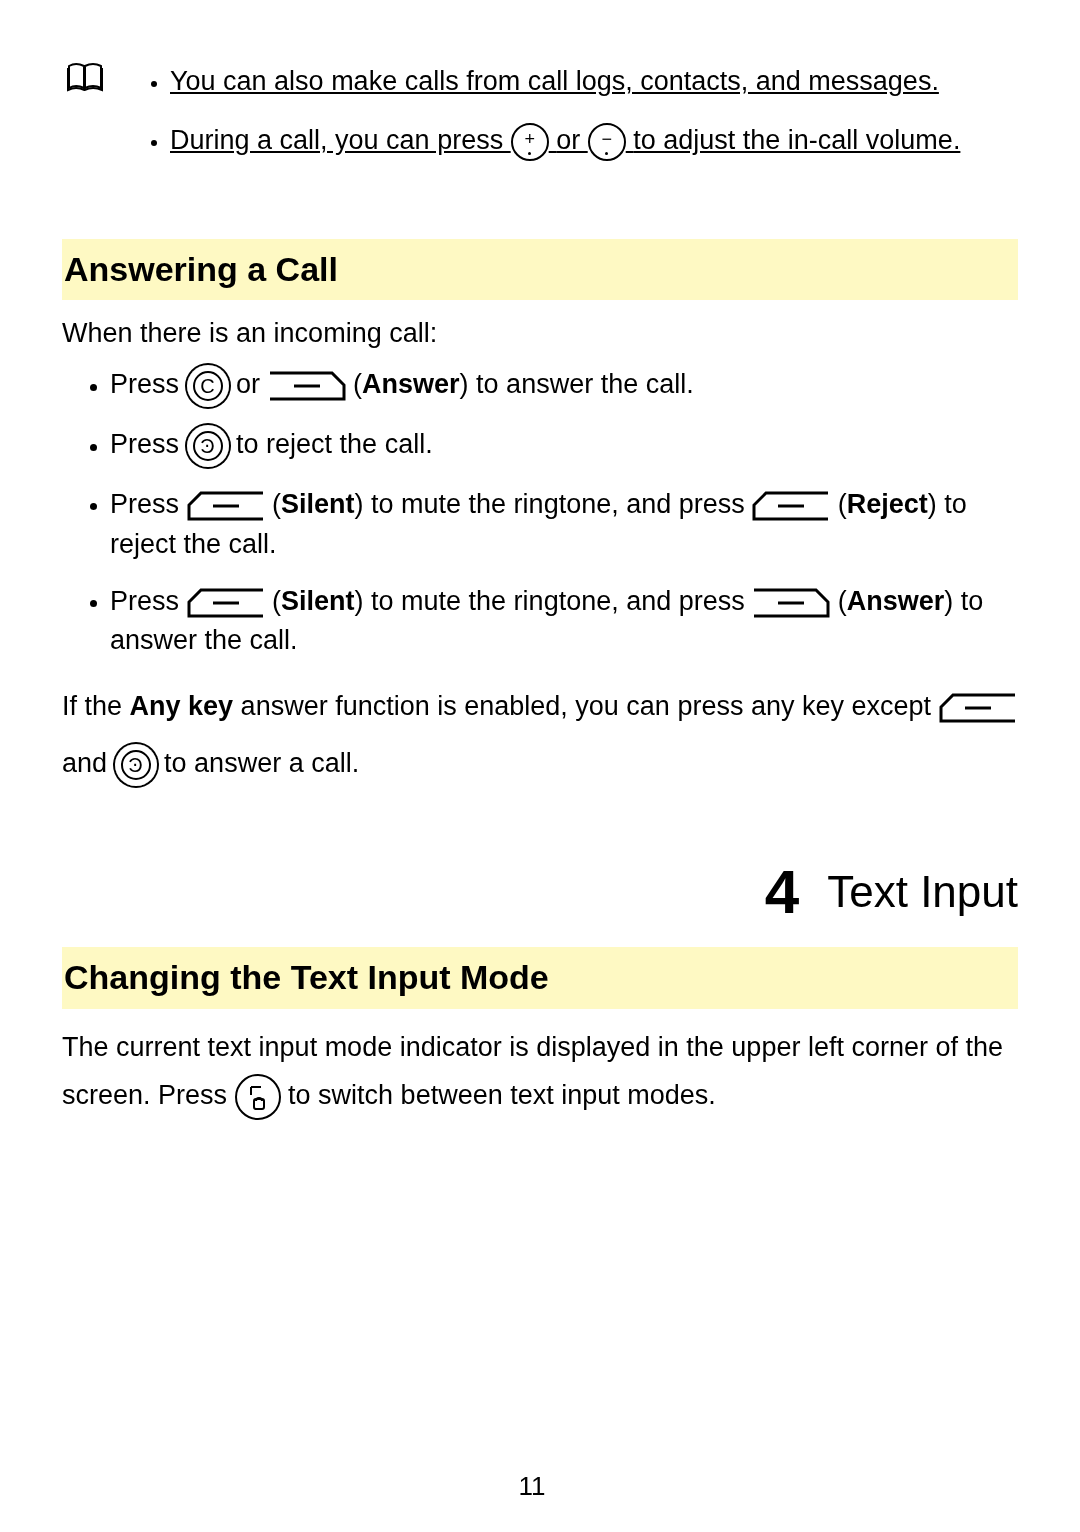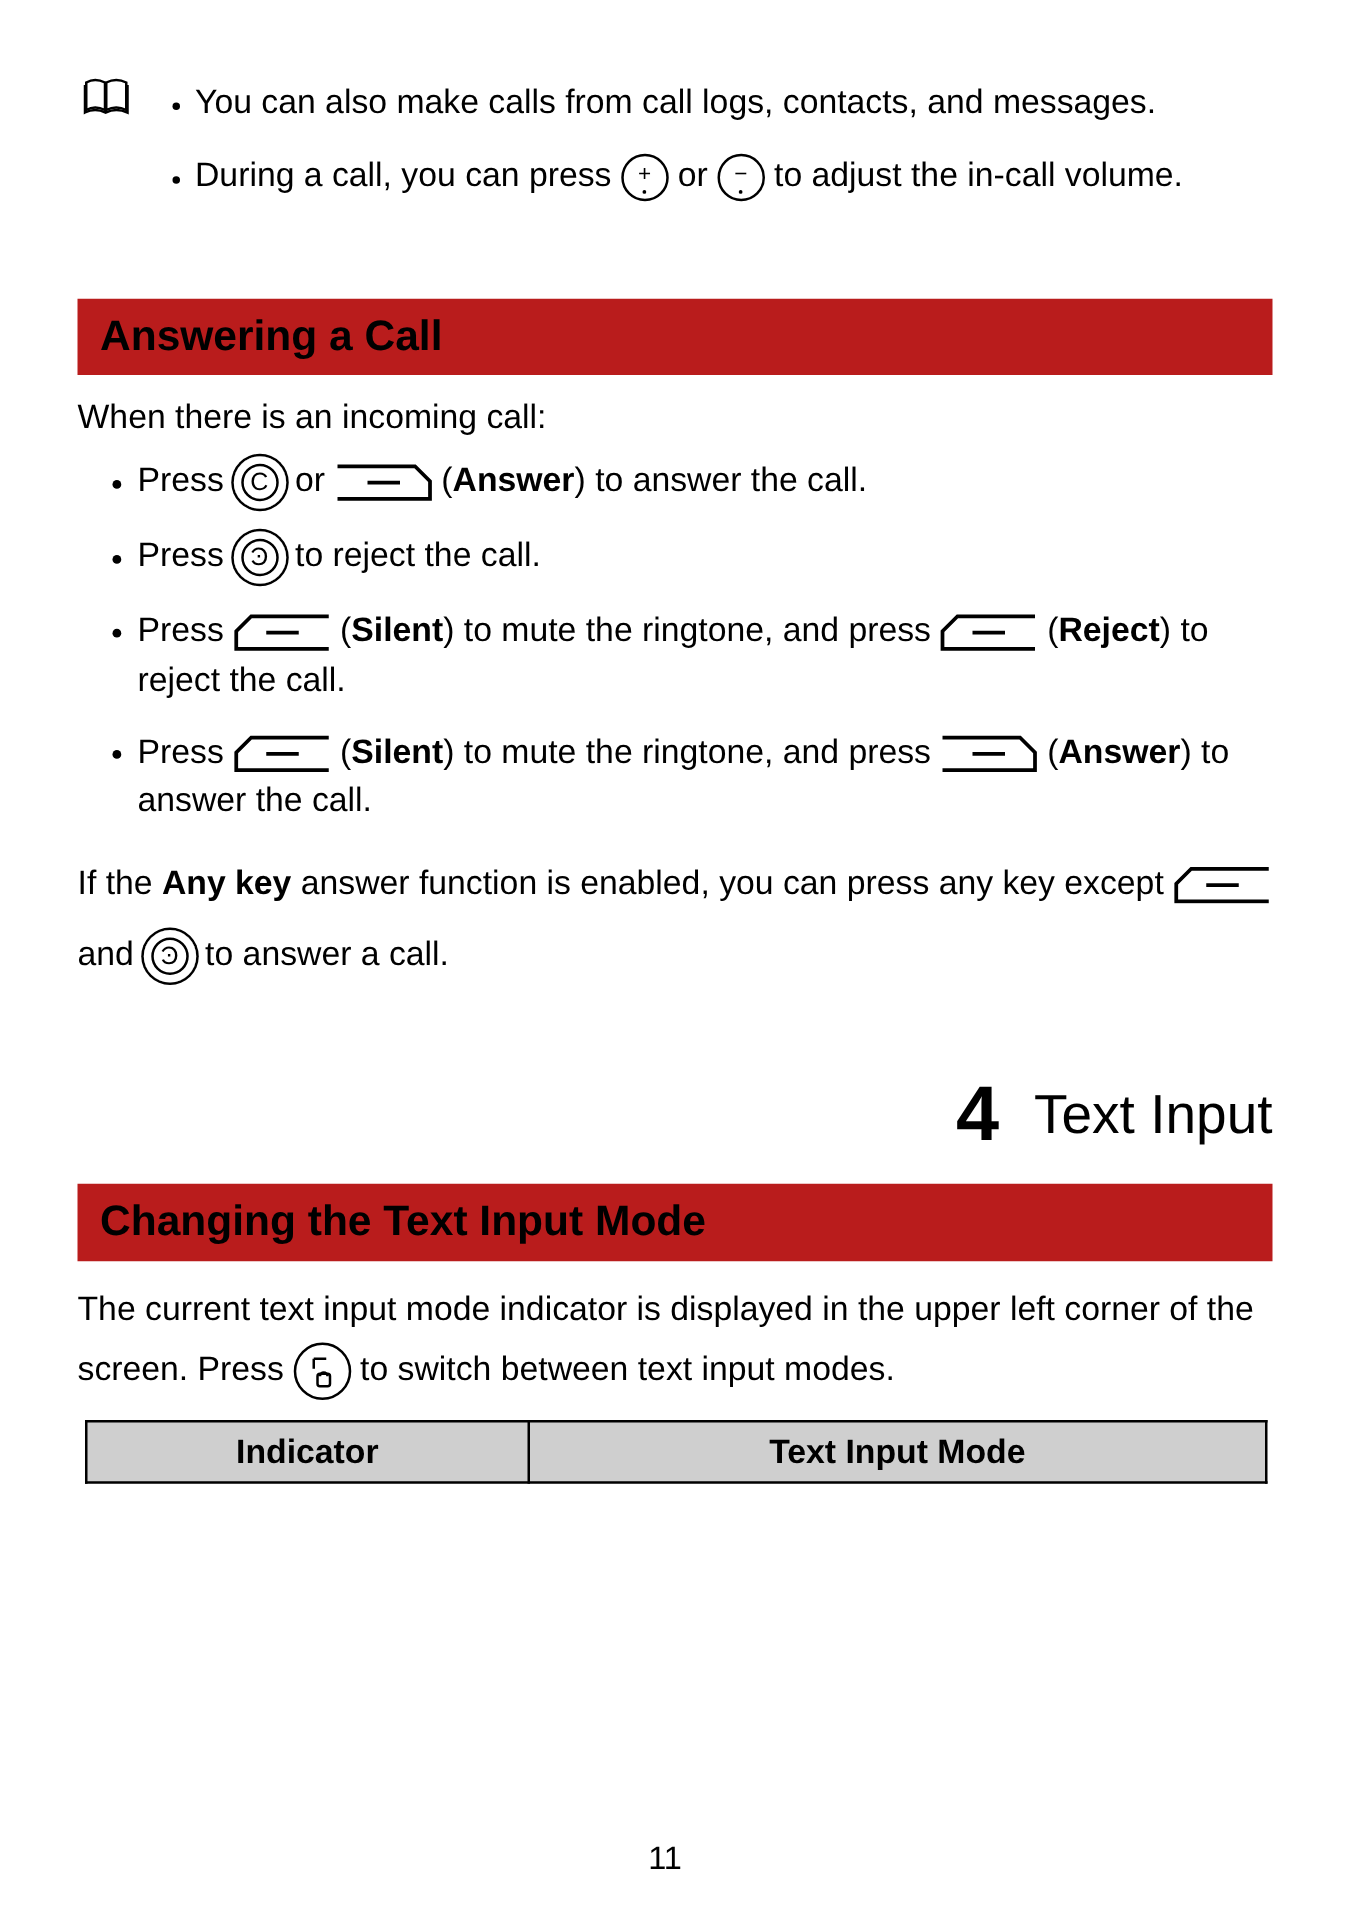--- a/index.html
+++ b/index.html
@@ -31,33 +31,33 @@
   .big-round.single{border:2px solid #000;}
   .big-round span{position:absolute;inset:0;text-align:center;line-height:42px;font-size:20px;}
 
   .softkey{
     display:inline-block;vertical-align:middle;position:relative;
     width:78px;height:30px;
   }
   .softkey svg{position:absolute;left:0;top:0;}
 
   
-  .note{display:flex;gap:30px;margin-bottom:58px;padding-left:4px;}
+  .note{display:flex;gap:44px;margin-bottom:58px;padding-left:4px;text-decoration:underline;}
   .note-icon{flex:0 0 38px;}
   .note-body{flex:1;}
   .note-body ul{margin:0;padding-left:22px;}
   .note-body li{margin-bottom:20px;}
   .note-body li::marker{font-size:20px;}
 
   
   .h2{
-    background:#b91c1c;
+    background:#fef9c3;
     font-weight:700;
     font-size:34px;
-    padding:6px 10px 6px 18px;
+    padding:6px 10px 6px 2px;
     margin:0 0 14px 0;
   }
 
   
   .ans-list{margin:12px;padding-left:36px;}
   .ans-list li{margin:12px 0 18px 0;}
   .ans-list li::marker{font-size:22px;}
 
   
   .chapter{
@@ -208,20 +208,16 @@
       <path d="M14 11 L24 11 M14 11 L14 19" stroke="#000" stroke-width="2" fill="none"></path>
       <rect x="17" y="23" width="10" height="10" rx="2" fill="none" stroke="#000" stroke-width="2"></rect>
       <path d="M19 25 a3 3 0 0 1 6 0" fill="none" stroke="#000" stroke-width="2"></path>
     </svg>
   </span>
   <span> to switch between text input modes.</span>
 </p>
 
 <table class="modes">
   <tbody>
-      <tr>
-    <th>Indicator</th>
-    <th>Text Input Mode</th>
-  </tr>
 </tbody>
   </table>
 
 <div class="pgnum">11</div>
 
 </body></html>

